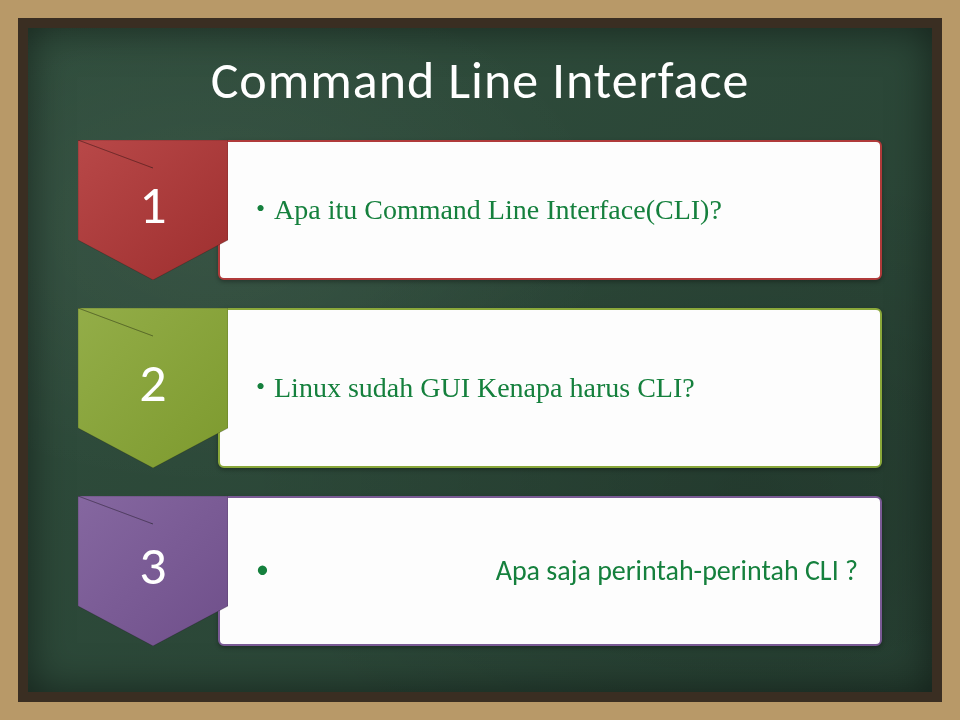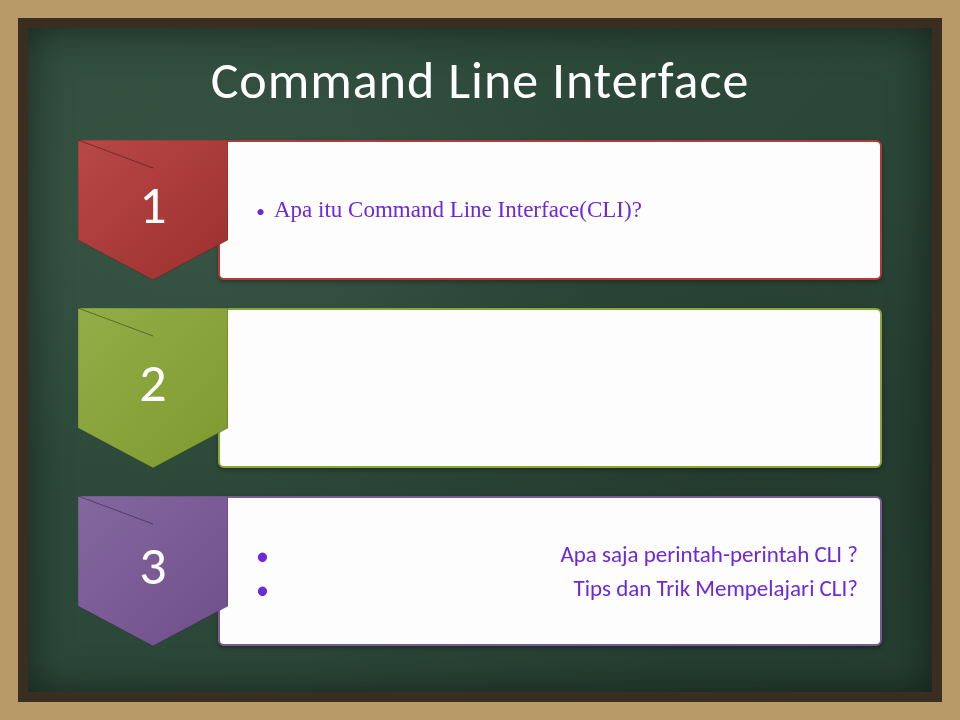--- a/index.html
+++ b/index.html
@@ -65,22 +65,22 @@
     border-radius: 6px;
     padding: 14px 22px 14px 36px;
     box-shadow: 0 2px 4px rgba(0,0,0,0.3);
     display: flex;
     flex-direction: column;
     justify-content: center;
     min-height: 120px;
   }
   .content-box ul { list-style: none; }
   .content-box li {
-    font-size: 23px;
-    color: #6d28d9;
+    font-size: 28px;
+    color: #15803d;
     line-height: 1.5;
     position: relative;
     padding-left: 18px;
   }
   .content-box li::before {
     content: "•";
     position: absolute;
     left: 0;
     font-size: 26px;
   }
@@ -122,37 +122,37 @@
                 <stop offset="0" stop-color="#93ad48"></stop>
                 <stop offset="1" stop-color="#7d9a2e"></stop>
               </linearGradient>
             </defs>
             <path d="M0,0 L150,0 L150,120 L75,160 L0,120 L0,0 L75,28 Z" fill="url(#g1)" stroke="rgba(0,0,0,0.2)" stroke-width="1"></path>
           </svg>
           <div class="chevron-num">2</div>
         </div>
         <div class="content-box">
           <ul>
+            <li class="serif">Linux sudah GUI Kenapa harus CLI?</li>
           </ul>
         </div>
       </div>
       <div class="row row-3">
         <div class="chevron" style="height: 150px;">
           <svg viewBox="0 0 150 150" preserveAspectRatio="none">
             <defs>
               <linearGradient id="g2" x1="0" y1="0" x2="1" y2="1">
                 <stop offset="0" stop-color="#8567a0"></stop>
                 <stop offset="1" stop-color="#6f4f8a"></stop>
               </linearGradient>
             </defs>
             <path d="M0,0 L150,0 L150,110 L75,150 L0,110 L0,0 L75,28 Z" fill="url(#g2)" stroke="rgba(0,0,0,0.2)" stroke-width="1"></path>
           </svg>
           <div class="chevron-num">3</div>
         </div>
         <div class="content-box">
           <ul>
             <li>Apa saja perintah-perintah CLI ?</li>
-            <li>Tips dan Trik Mempelajari CLI?</li>
           </ul>
         </div>
       </div>
     </div>
 </div>
 
 </body></html>

